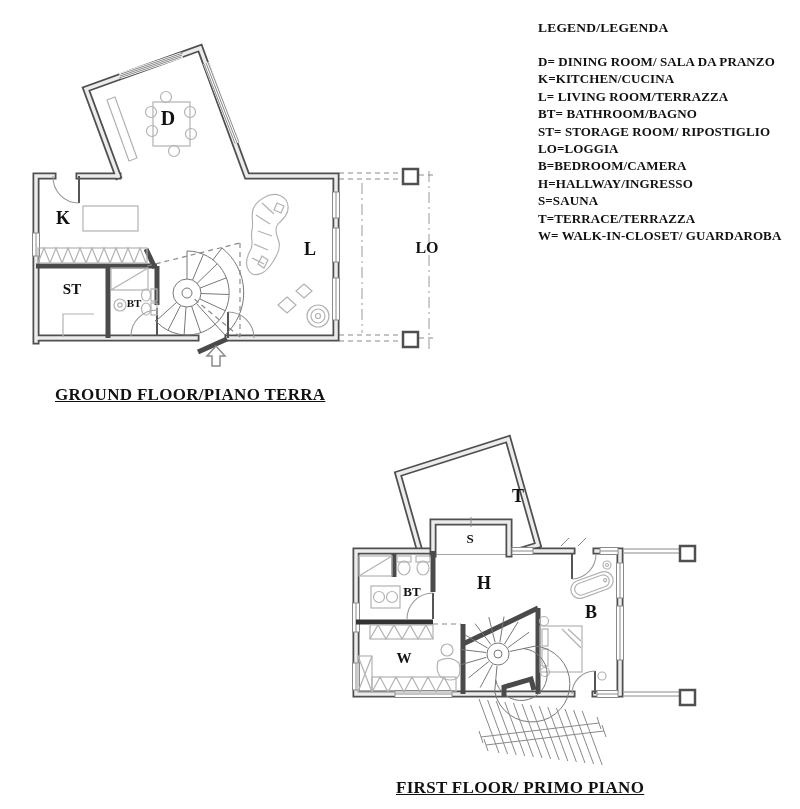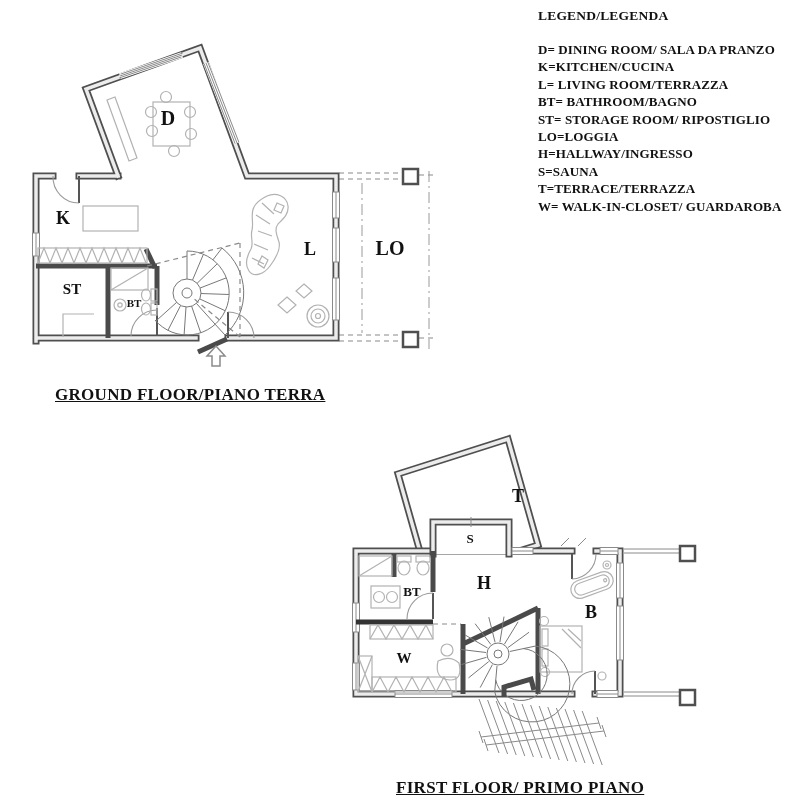--- a/index.html
+++ b/index.html
@@ -20,24 +20,24 @@
   .win{stroke:#8a8a8a;stroke-width:1;fill:#ffffff;}
   .wipe{stroke:#ffffff;stroke-width:6;fill:none;}
   .pill{fill:#ffffff;stroke:#4f4f4f;stroke-width:2.5;}
   .door{stroke:#555555;stroke-width:2;fill:none;}
   .arc{stroke:#9a9a9a;stroke-width:1.1;fill:none;}
   .stair{stroke:#787878;stroke-width:1;fill:none;}
   .fillw{fill:#ffffff;stroke:none;}
   .arrow{fill:#ffffff;stroke:#8a8a8a;stroke-width:1.5;}
 
   .room-label{position:absolute;transform:translate(-50%,-50%);font-weight:bold;white-space:nowrap;}
-  .lab-20{font-size:20px;} .lab-18{font-size:18px;} .lab-16{font-size:20px;}
+  .lab-20{font-size:20px;} .lab-18{font-size:18px;} .lab-16{font-size:16px;margin-left:37px;}
   .lab-15{font-size:15px;} .lab-13{font-size:13px;} .lab-11{font-size:11px;}
   .floor-title{position:absolute;font-weight:bold;font-size:17px;letter-spacing:0.3px;white-space:nowrap;text-decoration:underline;}
-  #legend{position:absolute;left:538px;top:8px;width:258px;}
+  #legend{position:absolute;left:538px;top:20px;width:258px;}
   #legend .legend-title{font-weight:bold;font-size:13.5px;margin-bottom:17px;letter-spacing:0.2px;}
   #legend .legend-item{font-weight:bold;font-size:13px;line-height:17.4px;letter-spacing:0.1px;white-space:nowrap;}
 </style>
 </head>
 <body>
 
 <div id="page">
 
 <svg id="plans" width="800" height="809" viewBox="0 0 800 809">
 
@@ -294,19 +294,20 @@
 <div class="floor-title" style="left:396px;top:778px;">FIRST FLOOR/ PRIMO PIANO</div>
 
 <div id="legend">
   <div class="legend-title">LEGEND/LEGENDA</div>
   <div class="legend-item">D= DINING ROOM/ SALA DA PRANZO</div>
   <div class="legend-item">K=KITCHEN/CUCINA</div>
   <div class="legend-item">L= LIVING ROOM/TERRAZZA</div>
   <div class="legend-item">BT= BATHROOM/BAGNO</div>
   <div class="legend-item">ST= STORAGE ROOM/ RIPOSTIGLIO</div>
   <div class="legend-item">LO=LOGGIA</div>
+  <div class="legend-item">B=BEDROOM/CAMERA</div>
   <div class="legend-item">H=HALLWAY/INGRESSO</div>
   <div class="legend-item">S=SAUNA</div>
   <div class="legend-item">T=TERRACE/TERRAZZA</div>
   <div class="legend-item">W= WALK-IN-CLOSET/ GUARDAROBA</div>
 </div>
 
 </div>
 
 </body></html>

